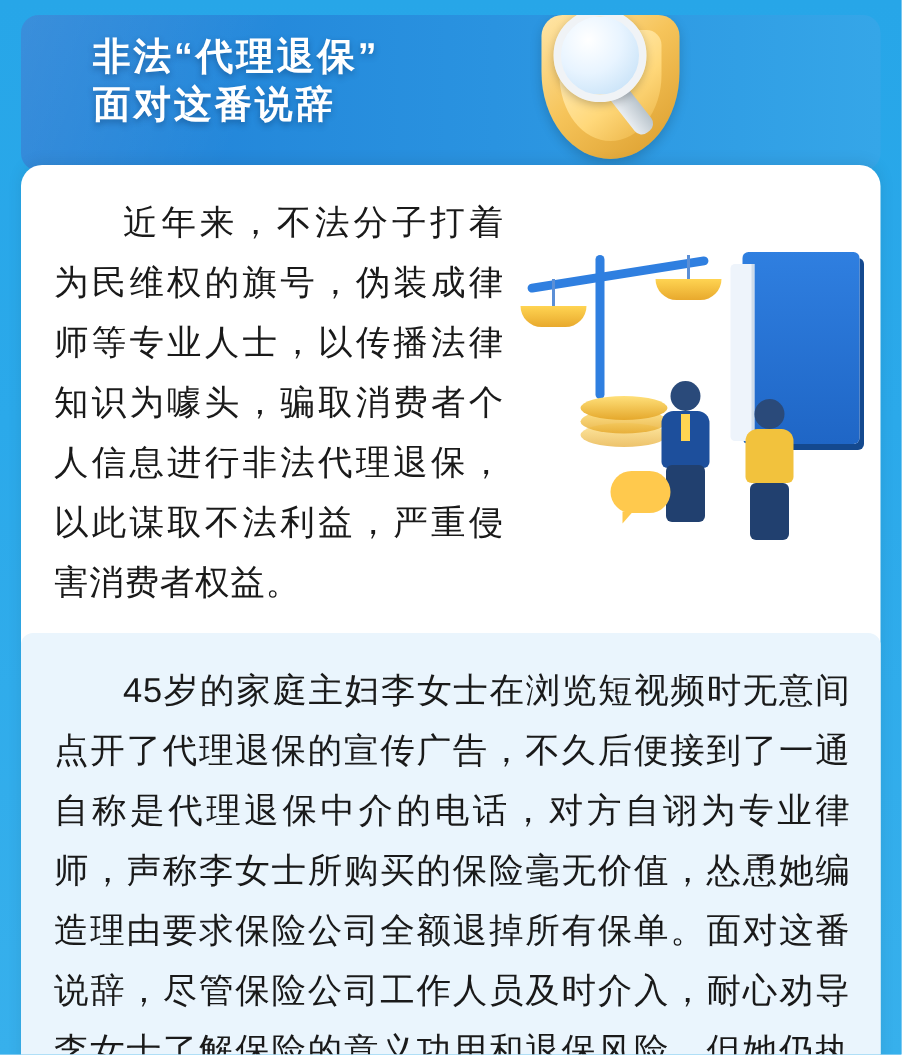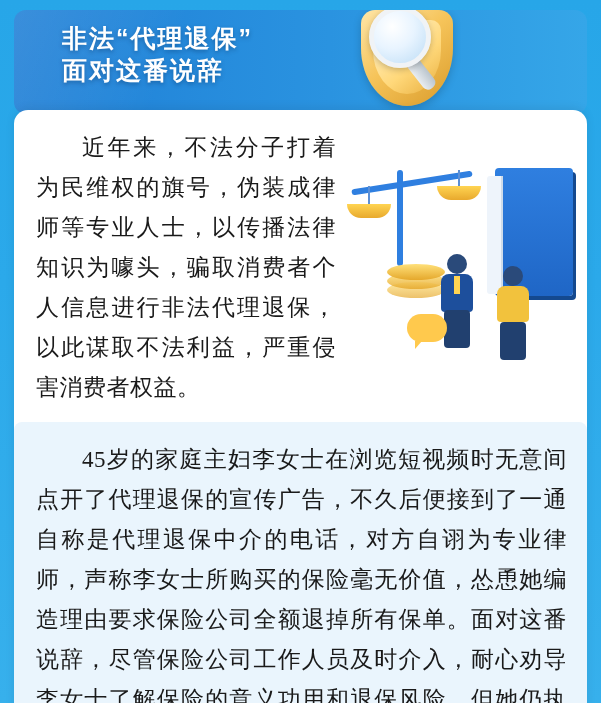--- a/index.html
+++ b/index.html
@@ -107,21 +107,20 @@
     min-height: 592px;
     padding: 18px 0 0 0;
     box-shadow: 0 -2px 10px rgba(0,0,0,0.08);
   }
   .para {
     font-size: 23px;
     line-height: 40px;
     color: #1a1a1a;
     letter-spacing: 0.5px;
     text-align: justify;
-    font-family: Liberation Serif, serif;
   }
   .para-indent {
     text-indent: 2em;
   }
   
   .p1-wrap {
     position: relative;
     padding: 0 18px 8px 22px;
     min-height: 262px;
   }

